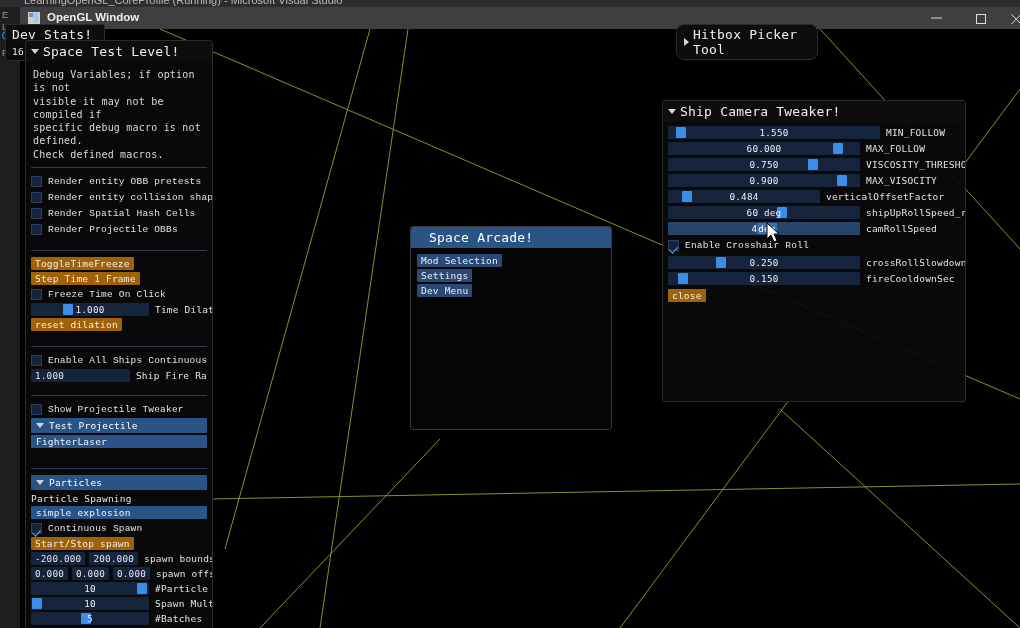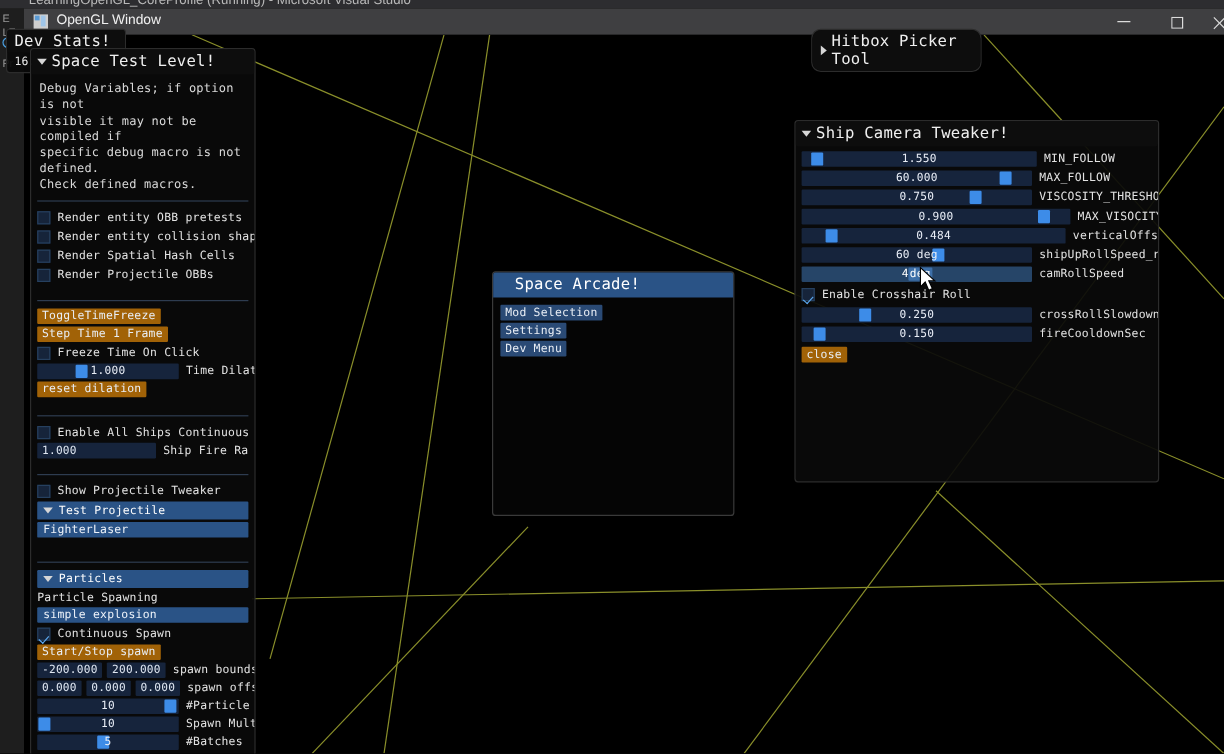--- a/index.html
+++ b/index.html
@@ -11,21 +11,21 @@
   .vs-titlebar{position:absolute;left:0;top:0;width:1020px;height:7px;
       background:#2d2d30;color:#b9b9b9;font-family:"Liberation Sans",sans-serif;
       font-size:11px;line-height:7px;overflow:hidden;}
   .vs-titlebar span{position:relative;top:-3px;left:24px;white-space:nowrap;}
   .vs-leftstrip{position:absolute;left:0;top:7px;width:20px;height:621px;background:#1e1e1e;}
   .vs-lm{position:absolute;left:2px;color:#9b9b9b;font-family:"Liberation Sans",sans-serif;font-size:9px;}
   .vs-dot{position:absolute;left:2px;width:9px;height:9px;border-radius:50%;
       border:1.5px solid #4a9fe0;box-sizing:border-box;}
 
   
-  .gl-win{position:absolute;left:20px;top:7px;width:1000px;height:621px;background:#000;}
+  .gl-win{position:absolute;left:20px;top:7px;width:1000px;height:621px;background:#000;font-weight:bold;}
   .gl-title{position:absolute;left:0;top:0;width:1000px;height:22px;background:#3f3f41;}
   .gl-ico{position:absolute;left:8px;top:5px;width:12px;height:12px;background:#cfcfcf;}
   .gl-ico::before{content:"";position:absolute;left:1px;top:1px;width:4px;height:4px;background:#5b9bd5;}
   .gl-ico::after{content:"";position:absolute;left:6px;top:1px;width:4px;height:9px;background:#9fc5e8;}
   .gl-title-text{position:absolute;left:27px;top:4px;color:#f0f0f0;
       font-family:"Liberation Sans",sans-serif;font-size:11.5px;}
   .wbtn{position:absolute;top:0;width:45px;height:22px;cursor:default;}
   .wbtn svg{position:absolute;left:16px;top:7px;}
   .gl-canvas{position:absolute;left:0;top:22px;width:1000px;height:599px;background:#000;overflow:hidden;}
 
@@ -35,21 +35,21 @@
   .ig-title{background:#0d0d0d;padding:3px 5px;font-size:13px;color:#efefef;
       border-radius:2px;display:flex;align-items:center;gap:4px;}
   .arrow-d{width:0;height:0;border-left:4px solid transparent;border-right:4px solid transparent;
       border-top:5px solid #d6d6d6;}
   .arrow-r{width:0;height:0;border-top:4px solid transparent;border-bottom:4px solid transparent;
       border-left:5px solid #d6d6d6;}
   .ig-body{padding:4px 5px 6px 5px;}
   .ig-desc{color:#d9d9d9;line-height:1.33;white-space:pre-line;margin:2px 0 6px 2px;font-size:10px;}
   .sep{height:1px;background:#2e3c50;margin:6px 0 6px 0;}
 
-  .row{display:flex;align-items:center;gap:6px;height:14px;margin-bottom:2px;}
+  .row{display:flex;align-items:center;gap:6px;height:14px;margin-bottom:2px;font-family:Liberation Mono, monospace;}
   .cbx{width:11px;height:11px;background:#16243a;border:1px solid #26405f;box-sizing:border-box;
       position:relative;flex:none;}
   .cbx.on::after{content:"";position:absolute;left:2px;top:4px;width:4px;height:7px;
       border:solid #5ca8ef;border-width:0 1.6px 1.6px 0;transform:rotate(42deg);}
   .rlabel{color:#e3e3e3;white-space:nowrap;}
 
   .btn{background:#a16207;color:#e9eef5;display:inline-block;padding:1px 4px;margin-bottom:2px;
       border-radius:1px;white-space:nowrap;}
   .btn.seq{background:#2a4a75;}
   .hdrbar{background:#2a5386;color:#fff;padding:2px 5px;border-radius:1px;display:flex;
@@ -295,21 +295,21 @@
 </div>
 
 <div class="imgui" id="cam">
   <div class="ig-title">
     <span class="arrow-d"></span>
     <span>Ship Camera Tweaker!</span>
   </div>
   <div class="ig-body" style="padding:4px 5px">
 
     <div class="sl-row" style="margin-bottom:3px">
-      <span class="slider" style="width:196px">
+      <span class="slider" style="width:212px">
         <span class="grab" style="left:4%"></span>
         <span class="val">1.550</span>
       </span>
       <span class="sl-label">MIN_FOLLOW</span>
     </div>
 
     <div class="sl-row" style="margin-bottom:3px">
       <span class="slider" style="width:192px">
         <span class="grab" style="left:86%"></span>
         <span class="val">60.000</span>
@@ -319,29 +319,29 @@
 
     <div class="sl-row" style="margin-bottom:3px">
       <span class="slider" style="width:192px">
         <span class="grab" style="left:73%"></span>
         <span class="val">0.750</span>
       </span>
       <span class="sl-label">VISCOSITY_THRESHOLD</span>
     </div>
 
     <div class="sl-row" style="margin-bottom:3px">
-      <span class="slider" style="width:224px">
+      <span class="slider" style="width:192px">
         <span class="grab" style="left:88%"></span>
         <span class="val">0.900</span>
       </span>
       <span class="sl-label">MAX_VISOCITY</span>
     </div>
 
     <div class="sl-row" style="margin-bottom:3px">
-      <span class="slider" style="width:220px">
+      <span class="slider" style="width:152px">
         <span class="grab" style="left:9%"></span>
         <span class="val">0.484</span>
       </span>
       <span class="sl-label">verticalOffsetFactor</span>
     </div>
 
     <div class="sl-row" style="margin-bottom:3px">
       <span class="slider" style="width:192px">
         <span class="grab" style="left:57%"></span>
         <span class="val">60 deg</span>

